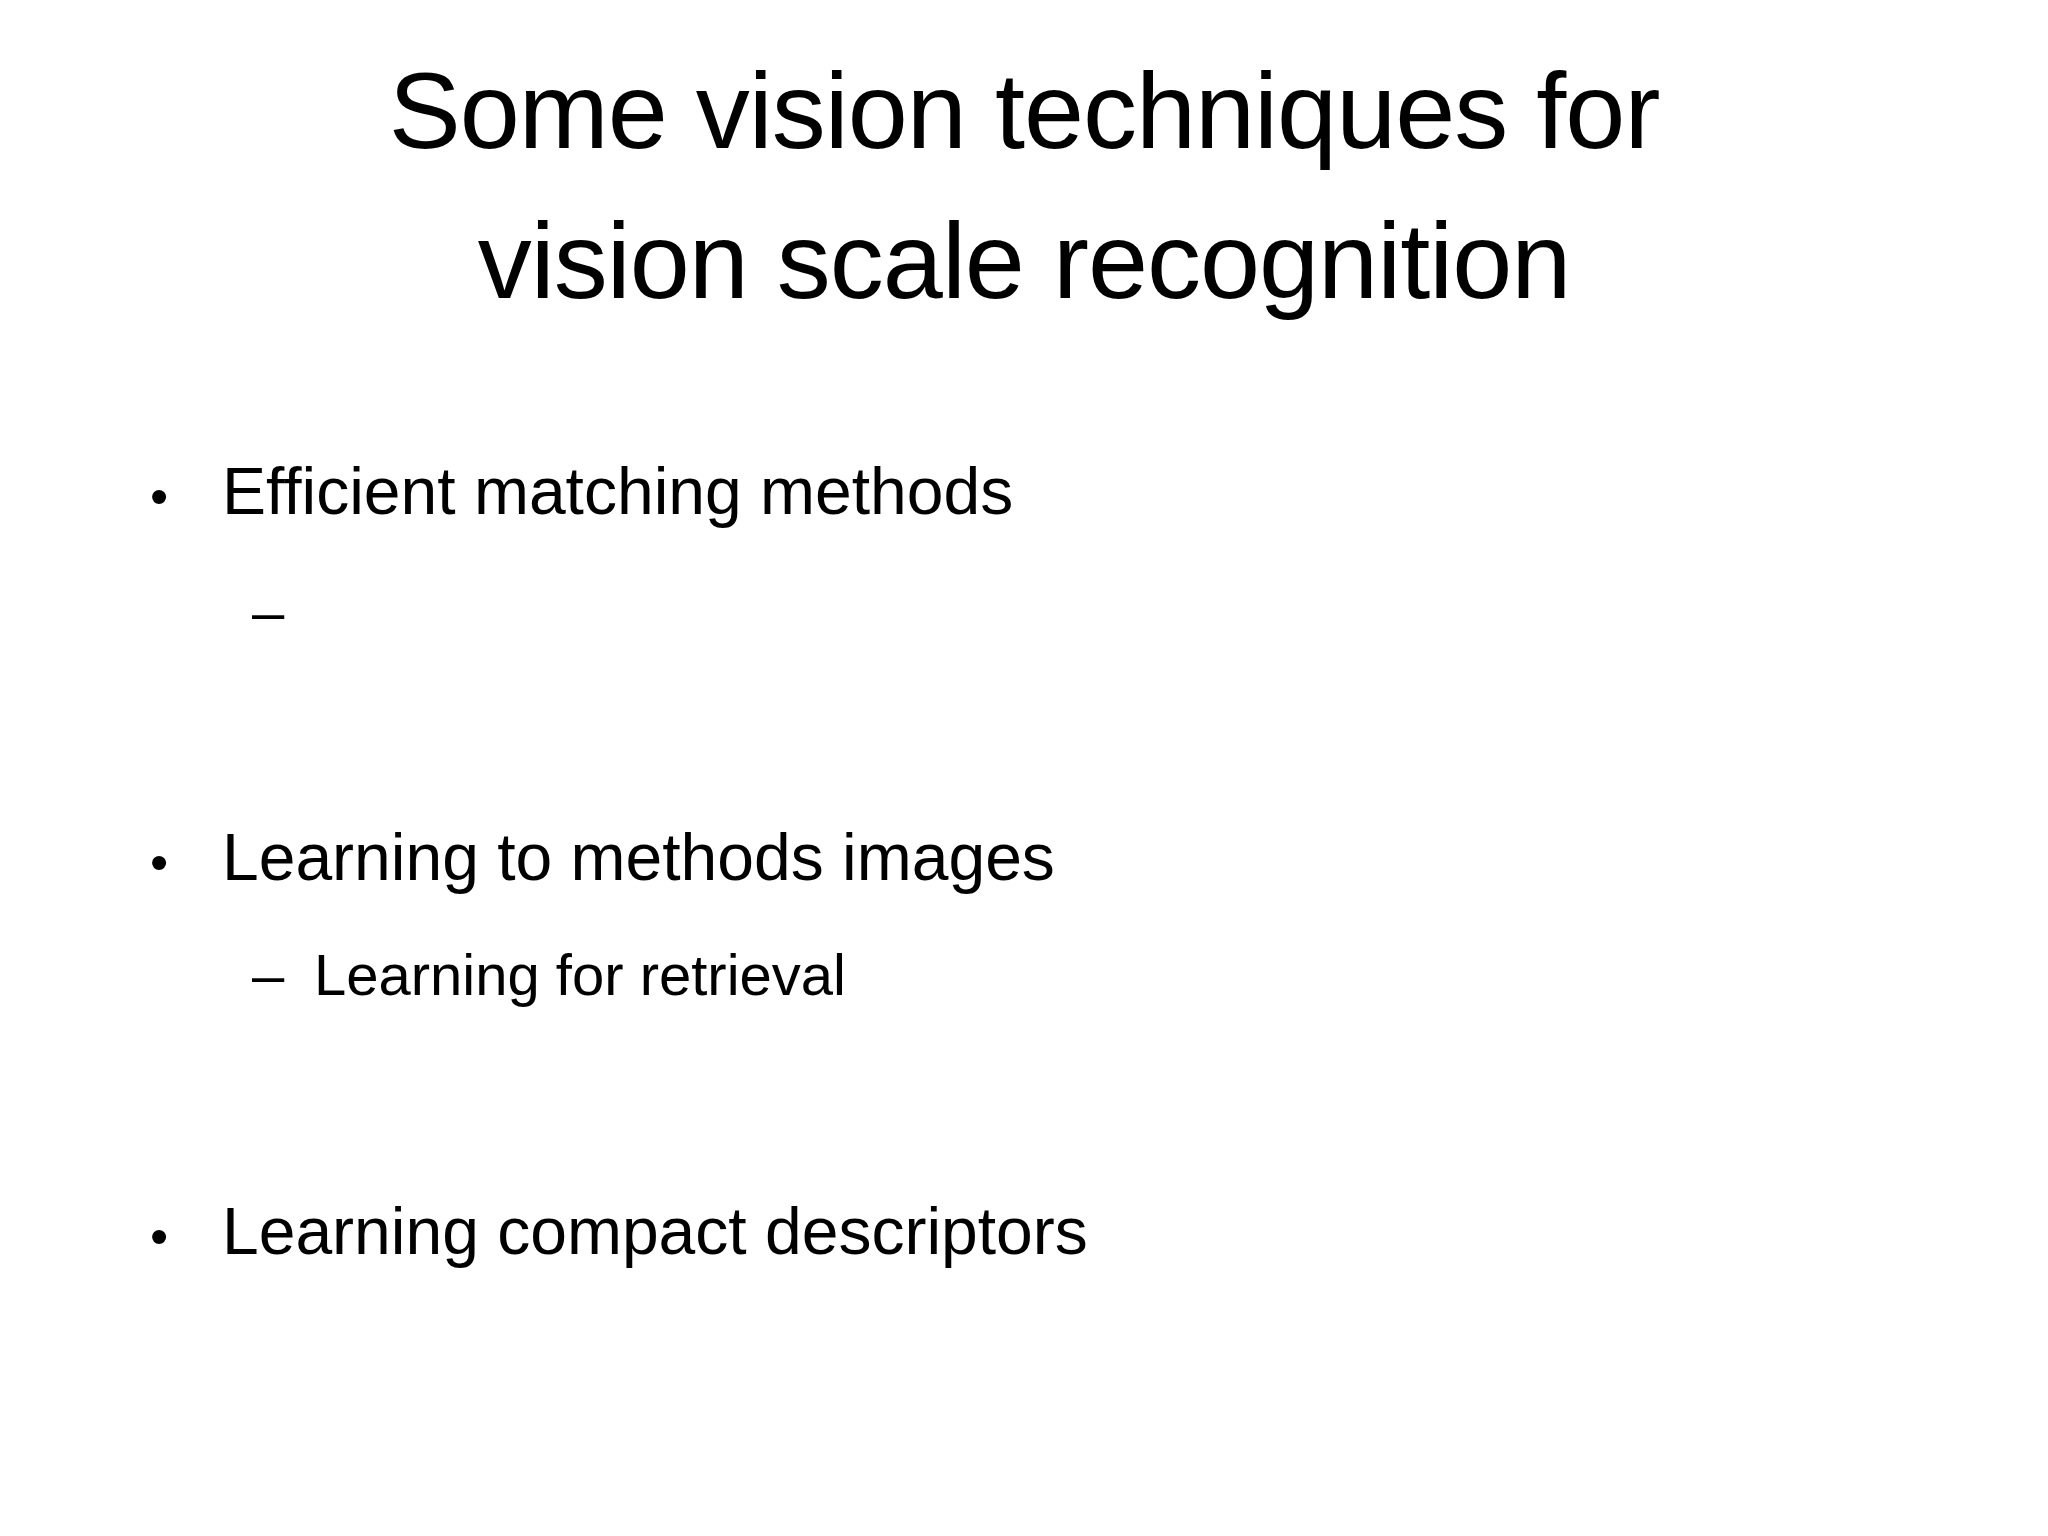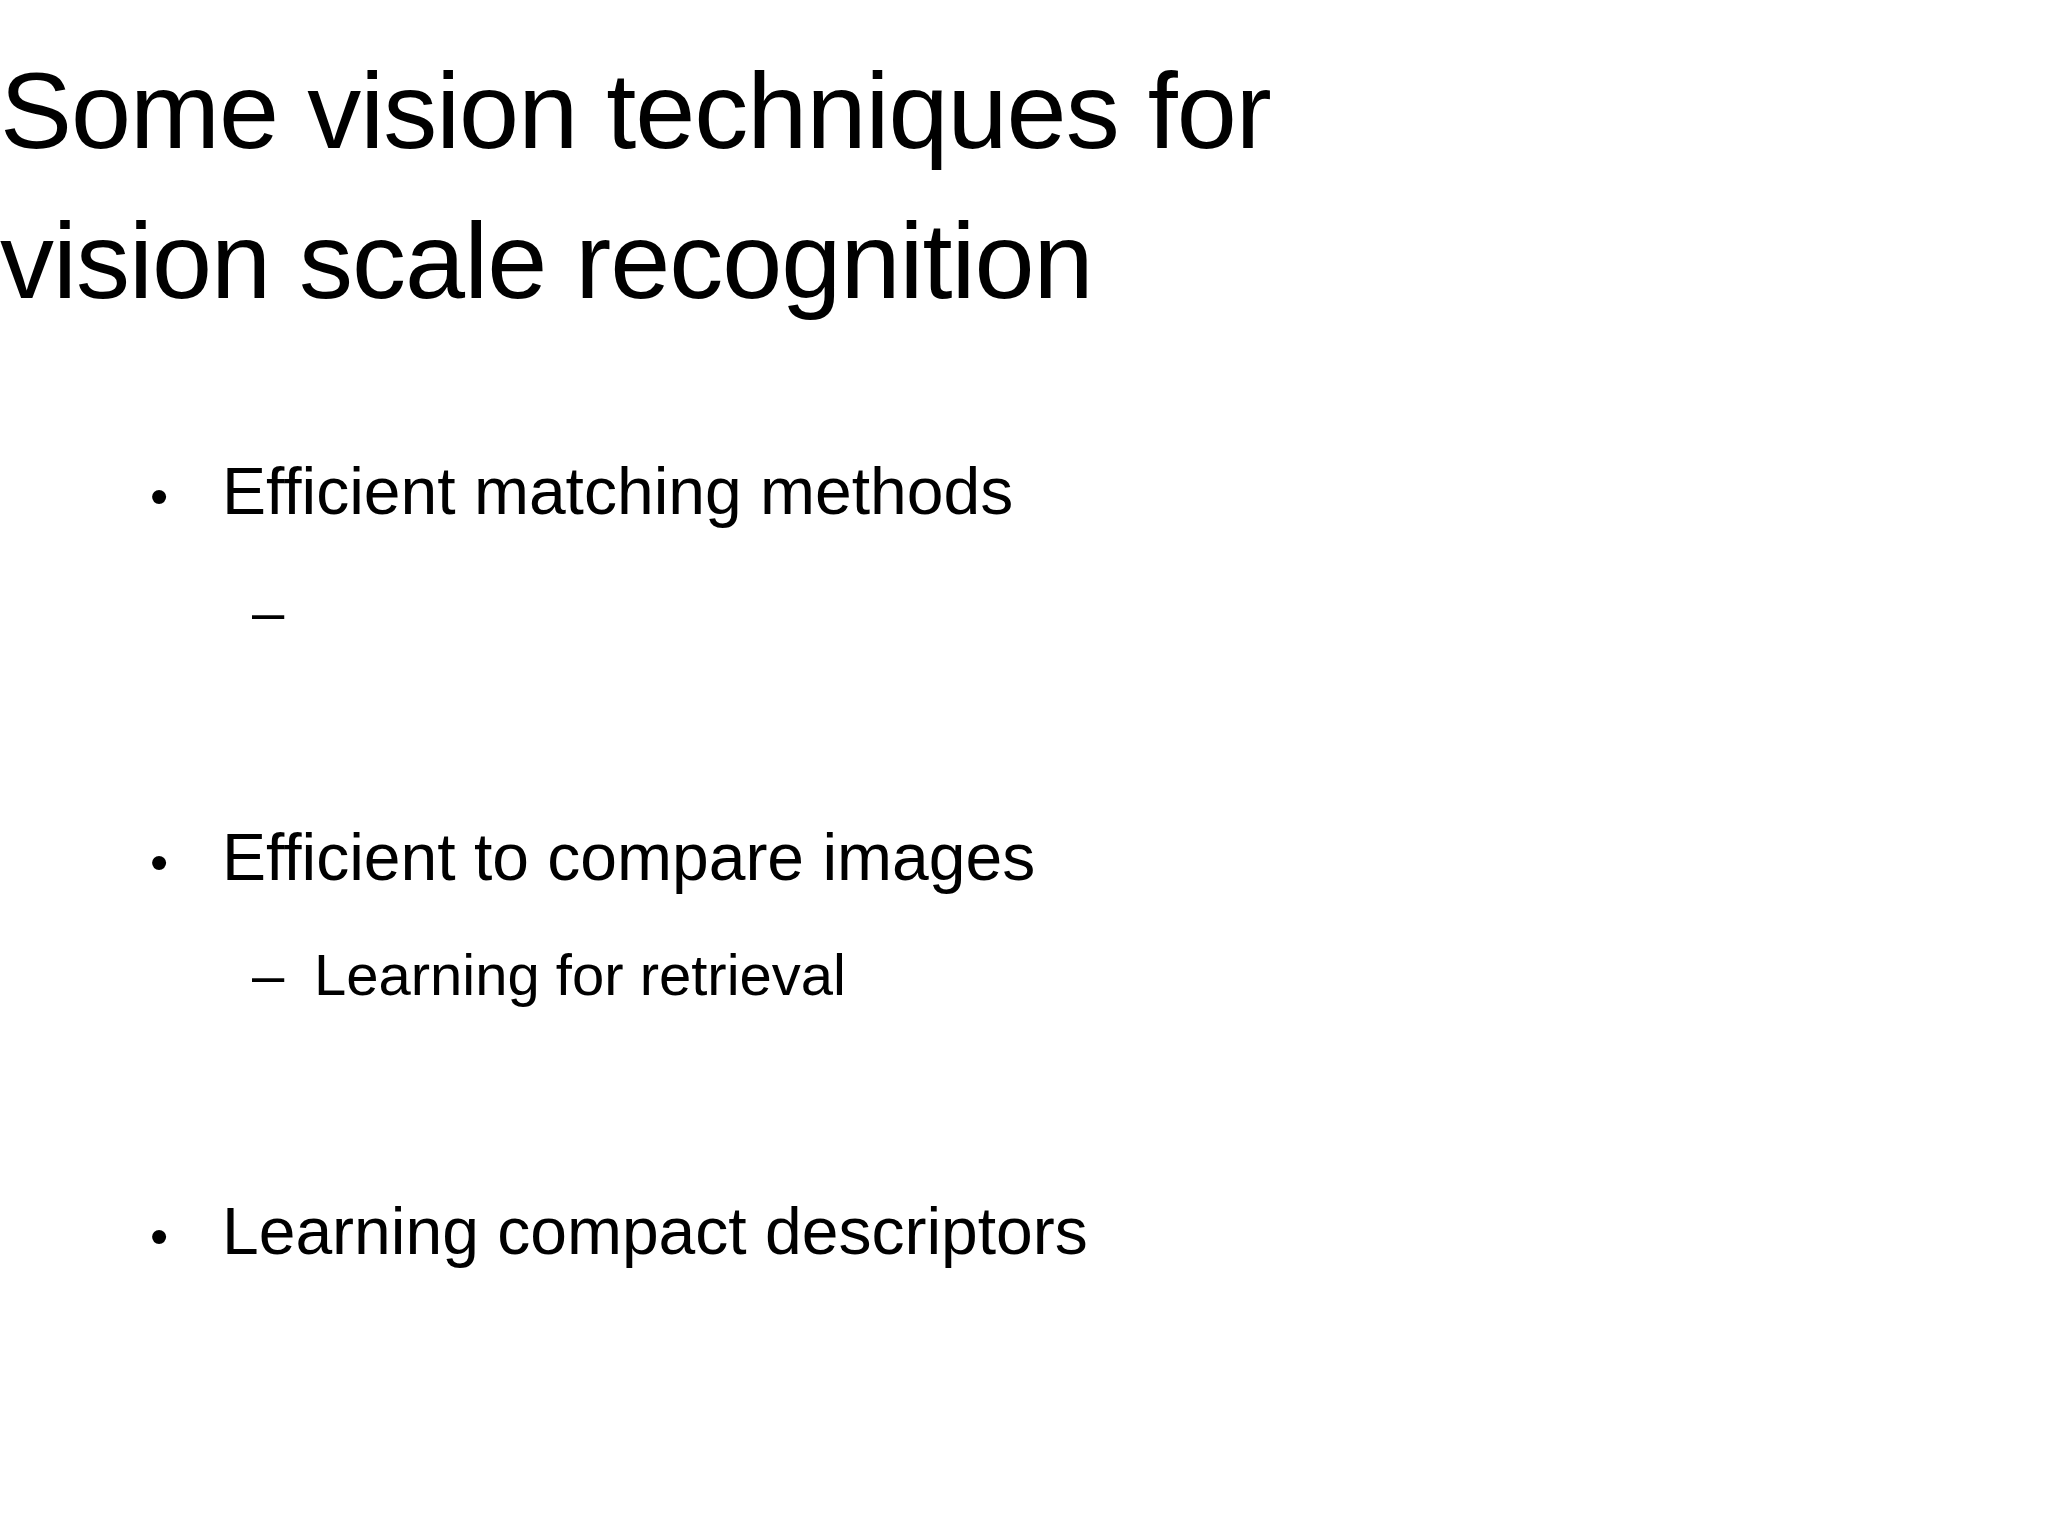--- a/index.html
+++ b/index.html
@@ -11,20 +11,21 @@
     position: relative;
     width: 2048px;
     height: 1536px;
     background: #ffffff;
     color: #000000;
     font-family: "Liberation Sans", sans-serif;
     overflow: hidden;
   }
   .slide-title {
     padding-top: 36px;
+    text-align: center;
     font-size: 108px;
     line-height: 1.39;
     font-weight: 400;
     letter-spacing: -1px;
   }
   .bullet-list {
     margin-top: 110px;
   }
   .bullet-row {
     display: flex;
@@ -71,21 +72,21 @@
     <div class="bullet-row">
       <span class="marker">•</span>
       <span>Efficient matching methods</span>
     </div>
     <div class="sub-row">
       <span class="marker">–</span>
     </div>
 
     <div class="bullet-row gap-before-b2">
       <span class="marker">•</span>
-      <span>Efficient to compare images</span>
+      <span>Learning to methods images</span>
     </div>
     <div class="sub-row gap-before-s2">
       <span class="marker">–</span>
       <span>Learning for retrieval</span>
     </div>
 
     <div class="bullet-row gap-before-b3">
       <span class="marker">•</span>
       <span>Learning compact descriptors</span>
     </div>

